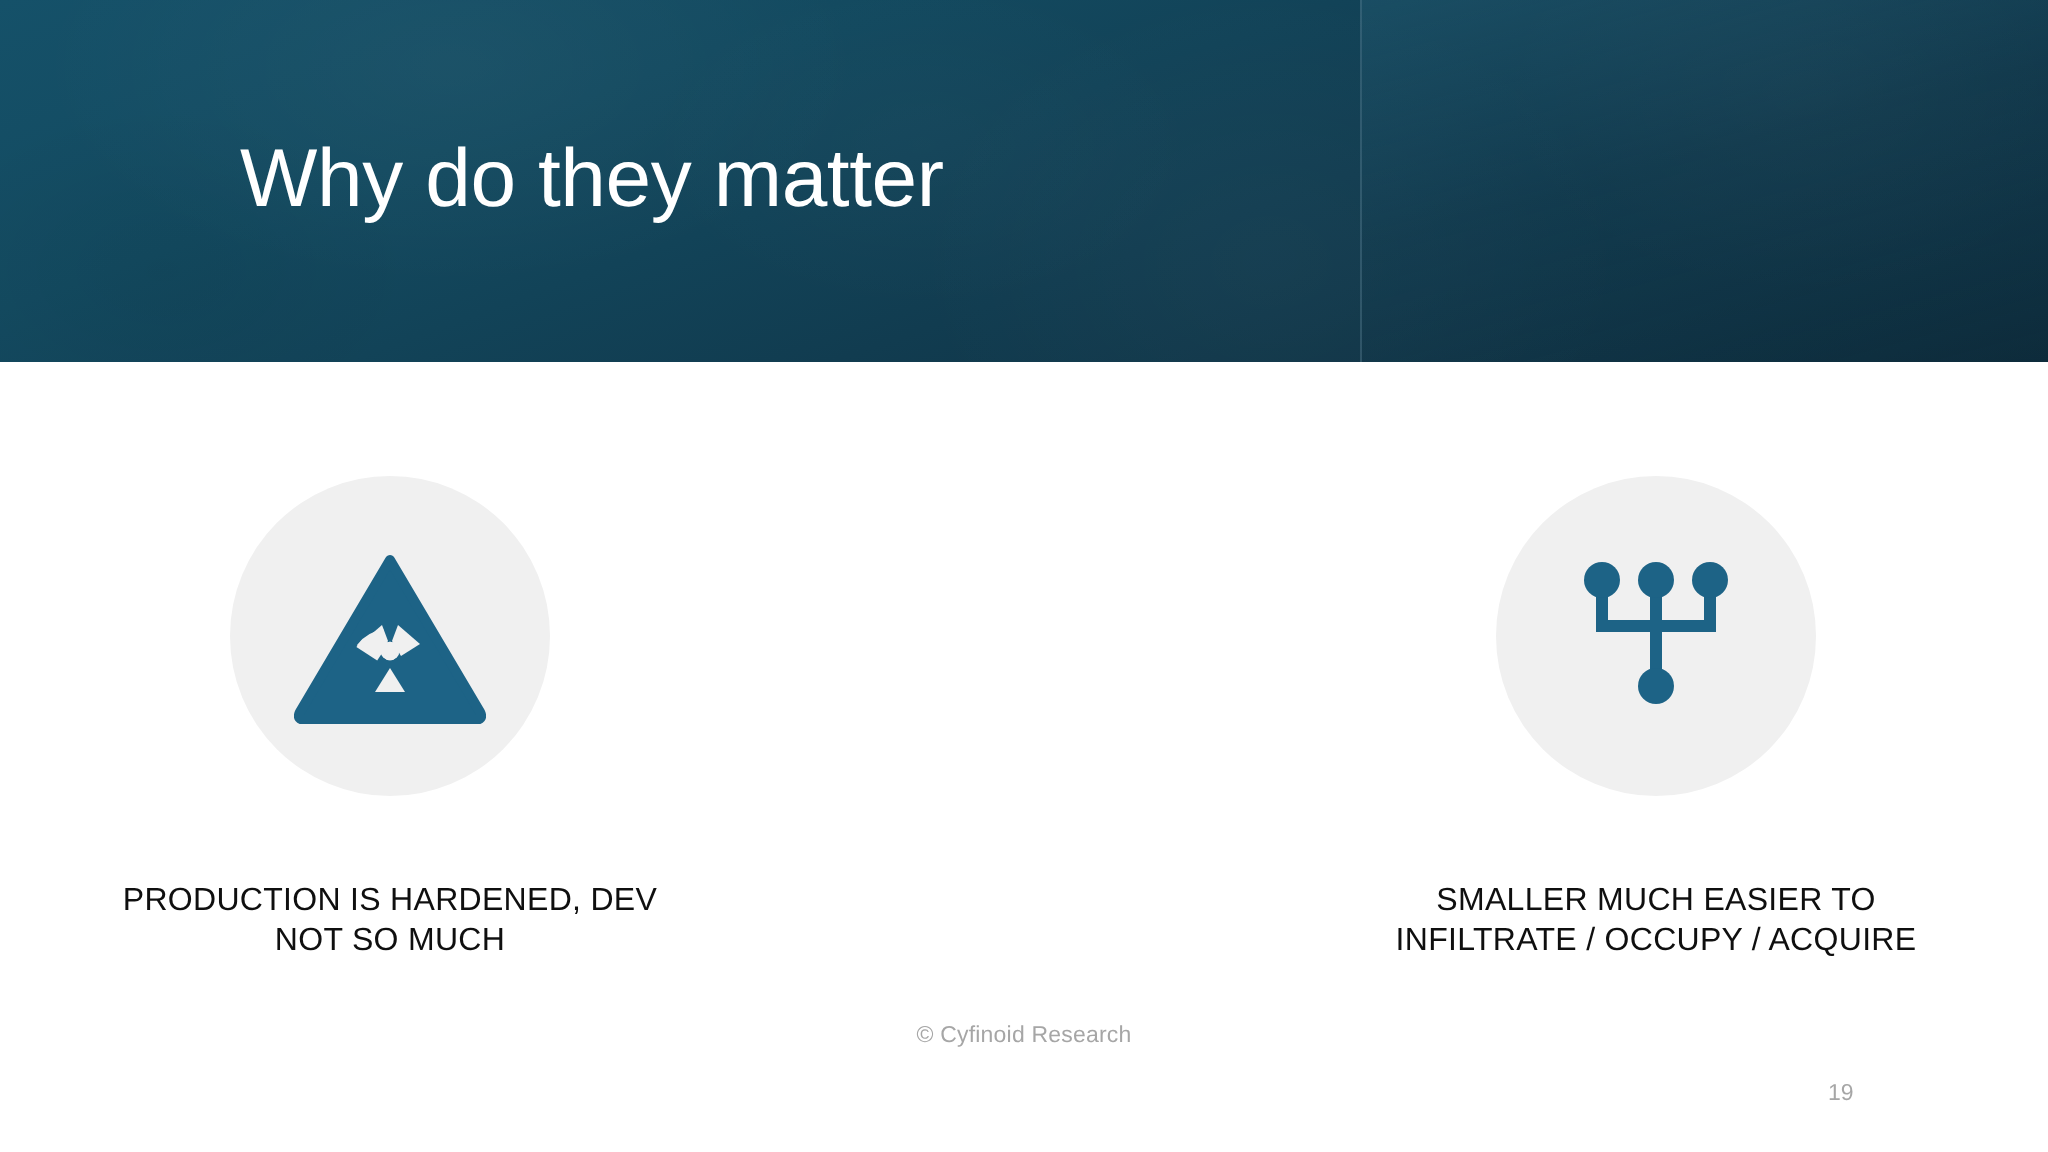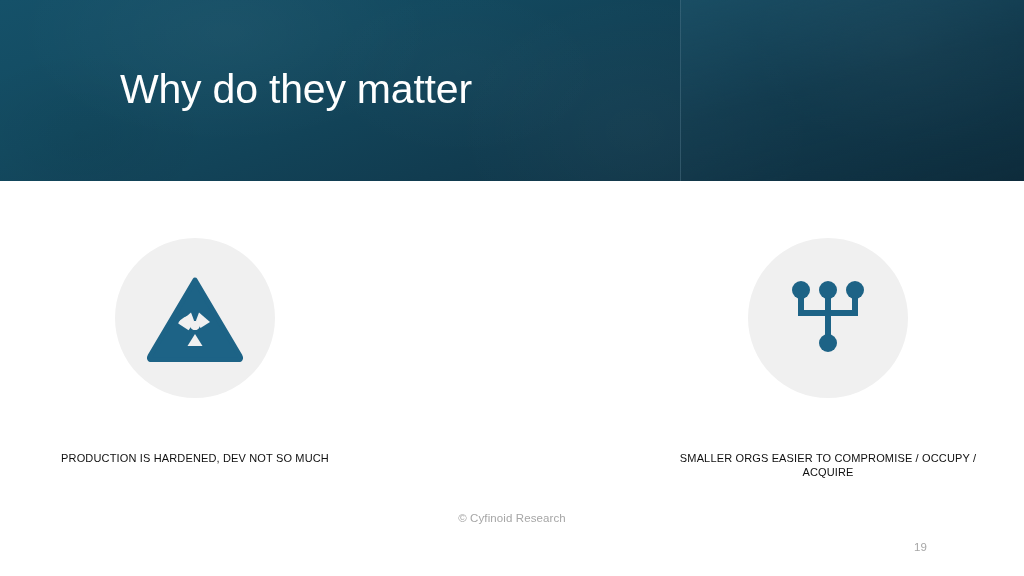--- a/index.html
+++ b/index.html
@@ -75,24 +75,24 @@
     background:#f0f0f0;
     display:flex;
     align-items:center;
     justify-content:center;
   }
   .icon-circle svg { display:block; }
 
   .caption {
     position:absolute;
     left:0; right:0;
-    top:270px;
+    top:260px;
     text-align:center;
     color:#0f0f0f;
-    font-size:11px;
+    font-size:16px;
     font-weight:400;
     line-height:1.28;
     letter-spacing:0.15px;
     padding:0 6px;
   }
 
   
   .footer-copyright {
     position:absolute;
     left:0; right:0;
@@ -159,21 +159,21 @@
             </g>
             <g fill="#1d6386">
               <circle cx="15" cy="14" r="9"></circle>
               <circle cx="42" cy="14" r="9"></circle>
               <circle cx="69" cy="14" r="9"></circle>
               <circle cx="42" cy="67" r="9"></circle>
             </g>
           </svg>
         </span>
       </div>
-      <div class="caption">SMALLER ORGS EASIER TO COMPROMISE / OCCUPY / ACQUIRE</div>
+      <div class="caption">SMALLER MUCH EASIER TO INFILTRATE / OCCUPY / ACQUIRE</div>
     </div>
 
   </div>
 
   <div class="footer-copyright">© Cyfinoid Research</div>
   <div class="footer-pagenum">19</div>
 
 </div>
 
 </body></html>

